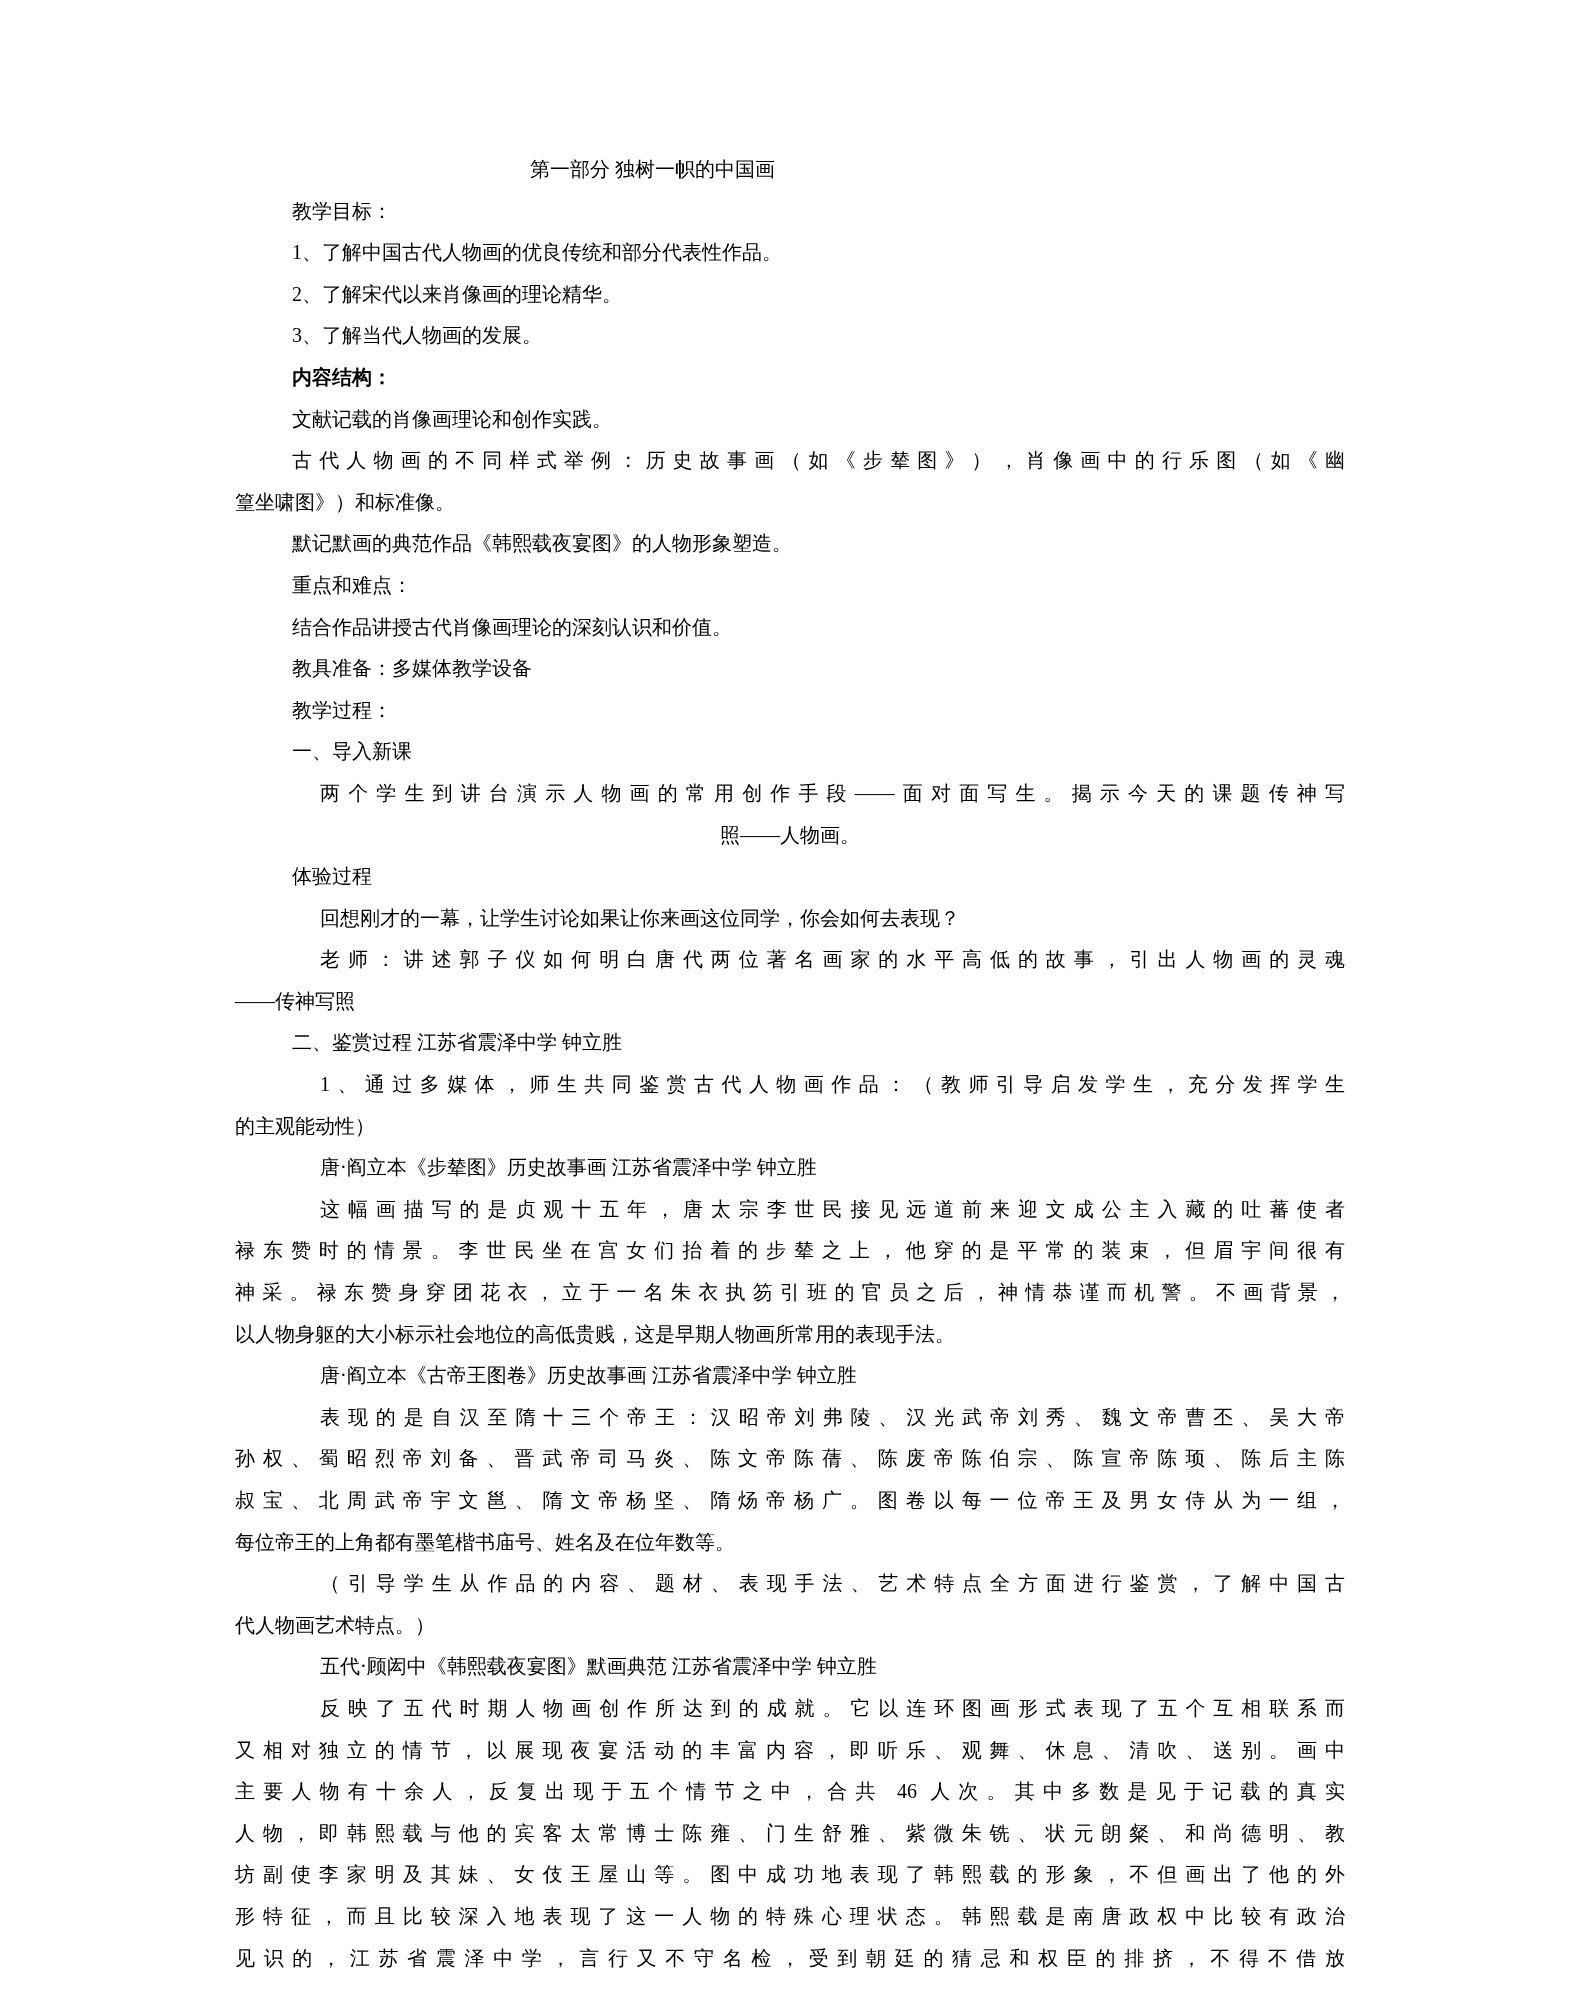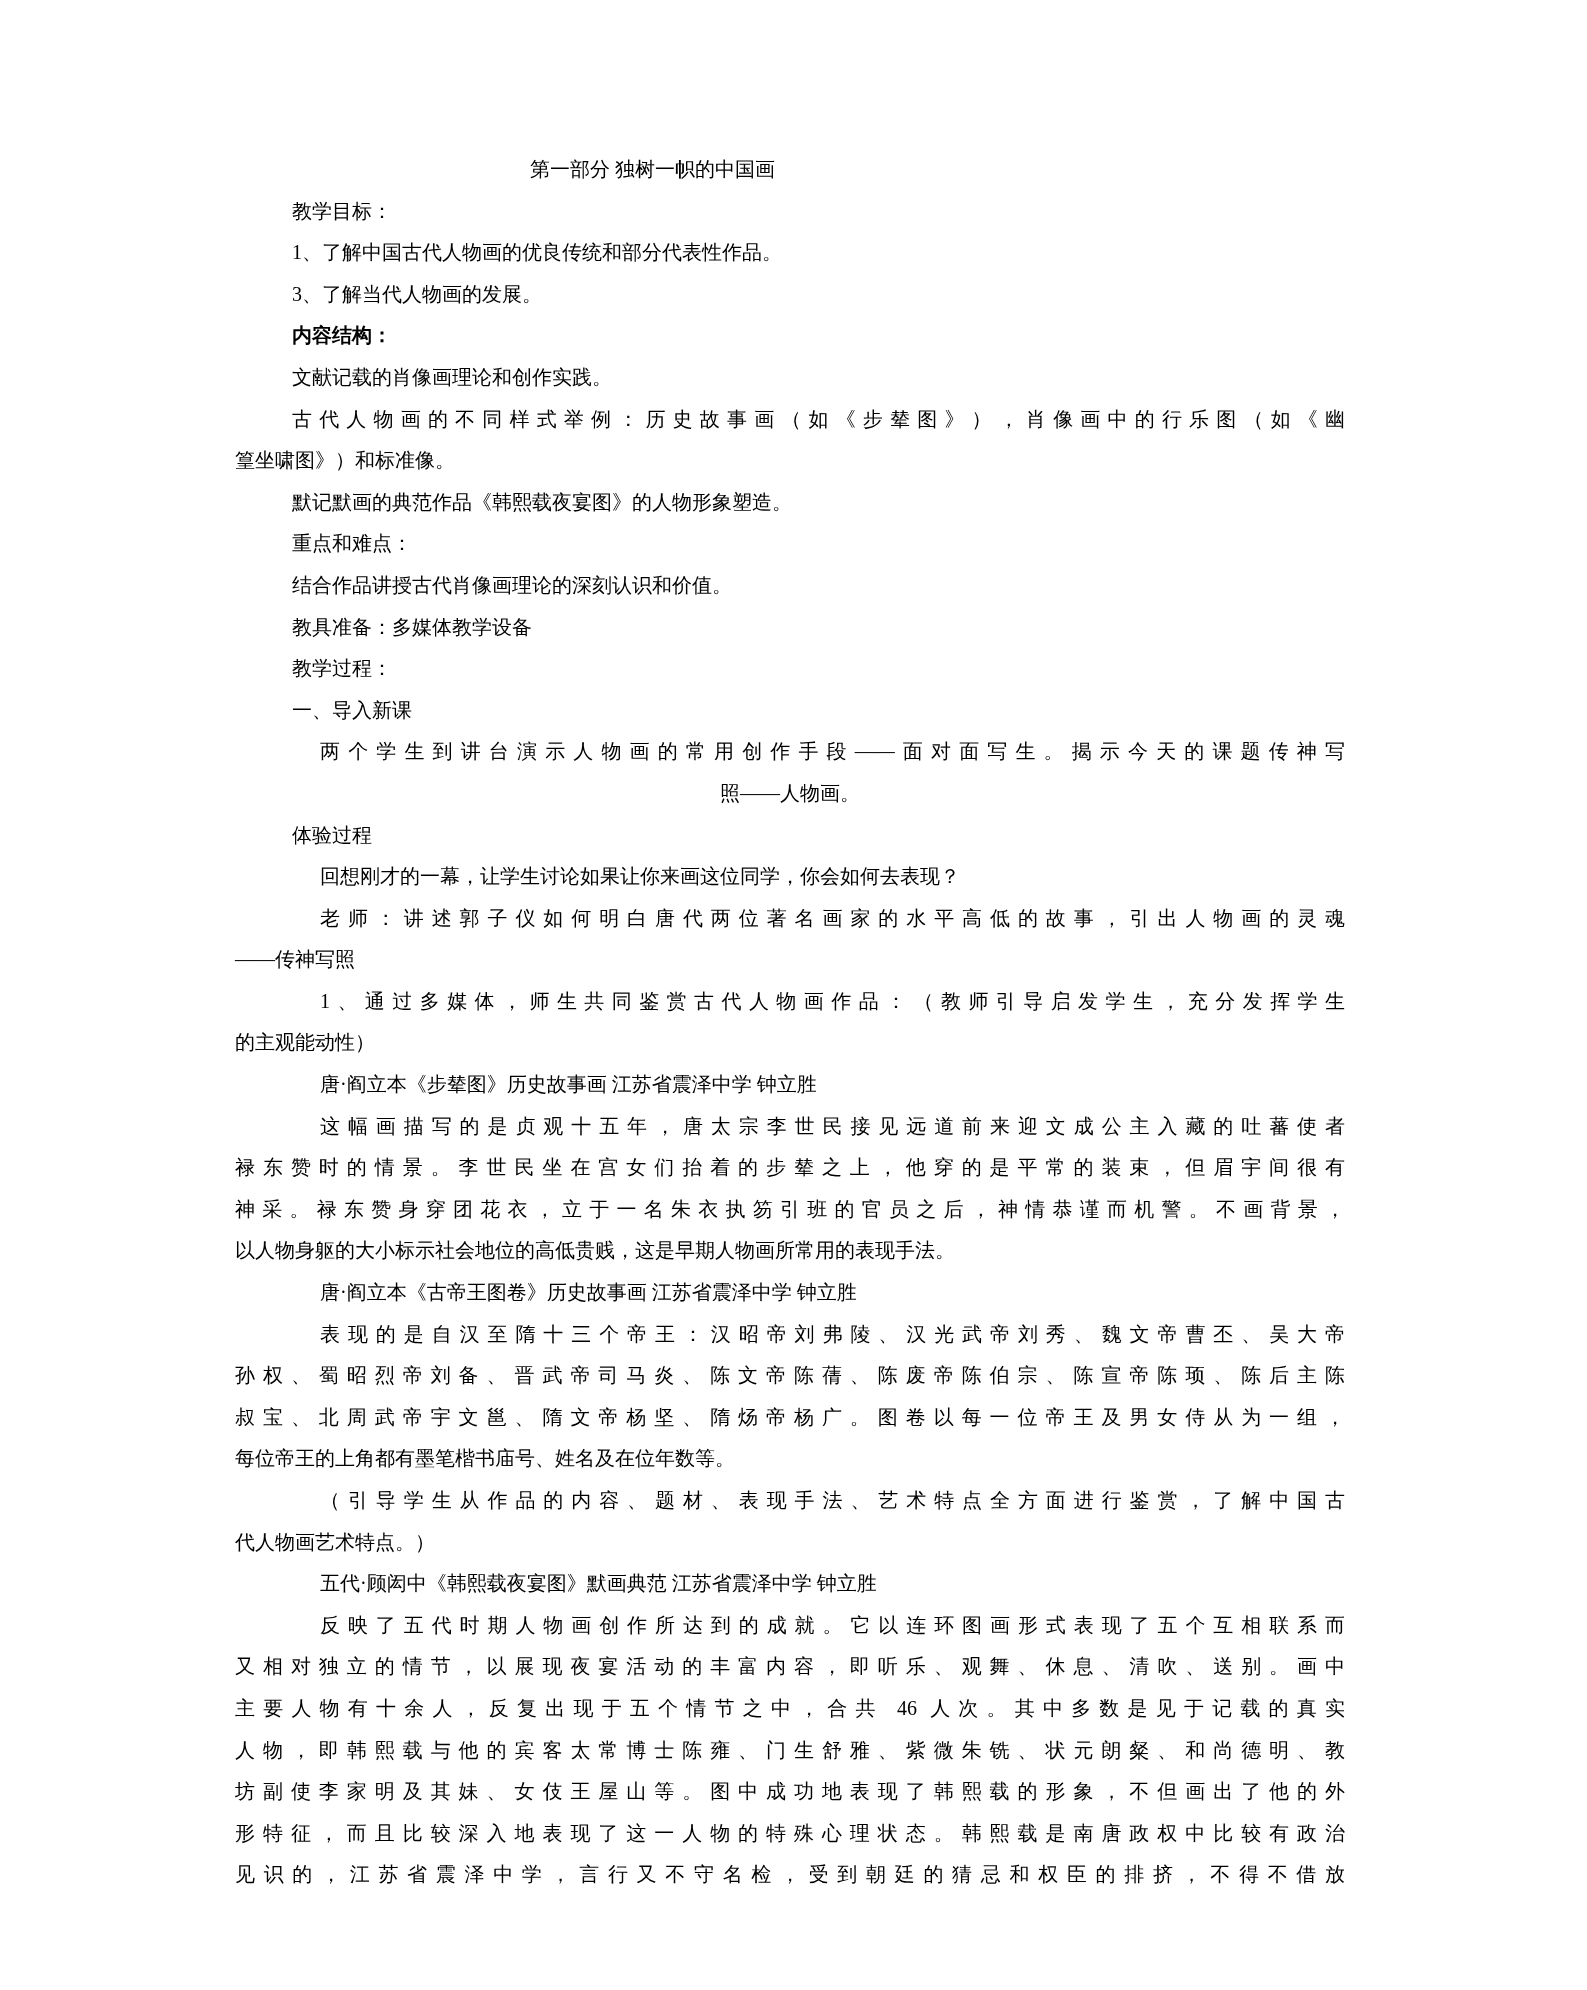--- a/index.html
+++ b/index.html
@@ -41,37 +41,39 @@
 </style>
 </head>
 <body>
 
 <div class="doc-page">
   <div class="doc-content">
     <div>
         <div class="line" style="padding-left: 295px;">第一部分 独树一帜的中国画</div>
         <div class="line" style="padding-left: 57px;">教学目标：</div>
         <div class="line" style="padding-left: 57px;">1、了解中国古代人物画的优良传统和部分代表性作品。</div>
+        <div class="line" style="padding-left: 57px;">2、了解宋代以来肖像画的理论精华。</div>
         <div class="line" style="padding-left: 57px;">3、了解当代人物画的发展。</div>
         <div class="line" style="padding-left: 57px; font-weight: bold;">内容结构：</div>
         <div class="line" style="padding-left: 57px;">文献记载的肖像画理论和创作实践。</div>
         <div class="line fill" style="padding-left: 57px;">古代人物画的不同样式举例：历史故事画（如《步辇图》），肖像画中的行乐图（如《幽</div>
         <div class="line" style="padding-left: 0px;">篁坐啸图》）和标准像。</div>
         <div class="line" style="padding-left: 57px;">默记默画的典范作品《韩熙载夜宴图》的人物形象塑造。</div>
         <div class="line" style="padding-left: 57px;">重点和难点：</div>
         <div class="line" style="padding-left: 57px;">结合作品讲授古代肖像画理论的深刻认识和价值。</div>
         <div class="line" style="padding-left: 57px;">教具准备：多媒体教学设备</div>
         <div class="line" style="padding-left: 57px;">教学过程：</div>
         <div class="line" style="padding-left: 57px;">一、导入新课</div>
         <div class="line fill" style="padding-left: 85px;">两个学生到讲台演示人物画的常用创作手段——面对面写生。揭示今天的课题传神写</div>
         <div class="line" style="padding-left: 0px; text-align: center;">照——人物画。</div>
         <div class="line" style="padding-left: 57px;">体验过程</div>
         <div class="line" style="padding-left: 85px;">回想刚才的一幕，让学生讨论如果让你来画这位同学，你会如何去表现？</div>
         <div class="line fill" style="padding-left: 85px;">老师：讲述郭子仪如何明白唐代两位著名画家的水平高低的故事，引出人物画的灵魂</div>
         <div class="line" style="padding-left: 0px;">——传神写照</div>
+        <div class="line" style="padding-left: 57px;">二、鉴赏过程 江苏省震泽中学 钟立胜</div>
         <div class="line fill" style="padding-left: 85px;">1、通过多媒体，师生共同鉴赏古代人物画作品：（教师引导启发学生，充分发挥学生</div>
         <div class="line" style="padding-left: 0px;">的主观能动性）</div>
         <div class="line" style="padding-left: 85px;">唐·阎立本《步辇图》历史故事画 江苏省震泽中学 钟立胜</div>
         <div class="line fill" style="padding-left: 85px;">这幅画描写的是贞观十五年，唐太宗李世民接见远道前来迎文成公主入藏的吐蕃使者</div>
         <div class="line fill" style="padding-left: 0px;">禄东赞时的情景。李世民坐在宫女们抬着的步辇之上，他穿的是平常的装束，但眉宇间很有</div>
         <div class="line fill" style="padding-left: 0px;">神采。禄东赞身穿团花衣，立于一名朱衣执笏引班的官员之后，神情恭谨而机警。不画背景，</div>
         <div class="line" style="padding-left: 0px;">以人物身躯的大小标示社会地位的高低贵贱，这是早期人物画所常用的表现手法。</div>
         <div class="line" style="padding-left: 85px;">唐·阎立本《古帝王图卷》历史故事画 江苏省震泽中学 钟立胜</div>
         <div class="line fill" style="padding-left: 85px;">表现的是自汉至隋十三个帝王：汉昭帝刘弗陵、汉光武帝刘秀、魏文帝曹丕、吴大帝</div>
         <div class="line fill" style="padding-left: 0px;">孙权、蜀昭烈帝刘备、晋武帝司马炎、陈文帝陈蒨、陈废帝陈伯宗、陈宣帝陈顼、陈后主陈</div>

